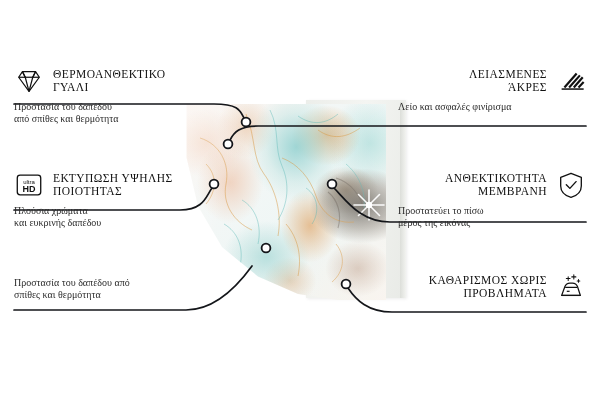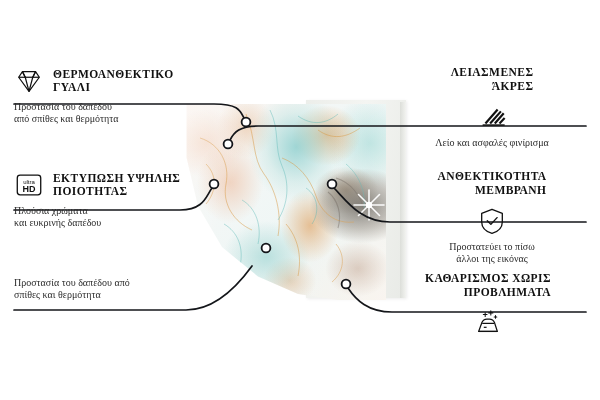--- a/index.html
+++ b/index.html
@@ -64,46 +64,46 @@
 
   
   #links{position:absolute;left:0;top:0;width:600px;height:400px;pointer-events:none;}
 
   
   .feature{position:absolute;}
   .feature.left{left:14px;text-align:left;}
   .feature.right{right:14px;text-align:right;}
 
   .f-head{display:flex;align-items:center;gap:9px;}
-  .feature.right .f-head{justify-content:flex-end;flex-direction:column;}
+  .feature.right .f-head{justify-content:flex-end;}
   .feature.left .f-head{justify-content:flex-start;}
 
   .f-icon{width:30px;height:30px;flex:0 0 30px;display:block;}
   .f-title{
     font-family:"Liberation Serif", serif;
     font-size:11.5px;
-    font-weight:700;
+    font-weight:400;
     letter-spacing:.45px;
     line-height:13.5px;
     color:#111111;
     white-space:pre-line;
   }
   .feature.left .f-title{text-align:left;}
   .feature.right .f-title{text-align:right;}
 
   .f-desc{
     font-family:"Liberation Serif", serif;
     font-size:10px;
     line-height:11.5px;
     color:#2b2b2b;
     white-space:pre-line;
     margin-top:5px;
   }
   .feature.left .f-desc{text-align:left;}
-  .feature.right .f-desc{text-align:center;}
+  .feature.right .f-desc{text-align:left;}
 </style>
 </head>
 <body>
 
 <div id="stage">
 
   <div class="product-wrap">
     <div class="back-panel"></div>
     <div class="back-panel-edge"></div>
 
@@ -228,21 +228,21 @@
   <div class="feature right" style="top:170px;width:188px;">
     <div class="f-head">
       <div class="f-title">ΑΝΘΕΚΤΙΚΟΤΗΤΑ
 ΜΕΜΒΡΑΝΗ</div>
       <svg class="f-icon" viewBox="0 0 32 32">
         <path d="M16,3.5 L27,7.8 L27,17 C27,23.6 22,27.4 16,29.2 C10,27.4 5,23.6 5,17 L5,7.8 Z" fill="none" stroke="#111111" stroke-width="1.4" stroke-linejoin="round"></path>
         <path d="M11,15.8 L14.8,19.6 L21.4,12.4" fill="none" stroke="#111111" stroke-width="1.5" stroke-linecap="round" stroke-linejoin="round"></path>
       </svg>
     </div>
     <div class="f-desc">Προστατεύει το πίσω
-άλλοι της εικόνας</div>
+μέρος της εικόνας</div>
   </div>
 
   <div class="feature right" style="top:272px;width:196px;">
     <div class="f-head">
       <div class="f-title">ΚΑΘΑΡΙΣΜΟΣ ΧΩΡΙΣ
 ΠΡΟΒΛΗΜΑΤΑ</div>
       <svg class="f-icon" viewBox="0 0 32 32">
         <g fill="none" stroke="#111111" stroke-width="1.3" stroke-linejoin="round">
           <path d="M6,25 L9.5,15.5 C10.4,13.2 12.4,11.8 14.8,11.8 L17.6,11.8 C20,11.8 22,13.2 22.9,15.5 L26,25 Z"></path>
           <path d="M6,25 L26,25"></path>

